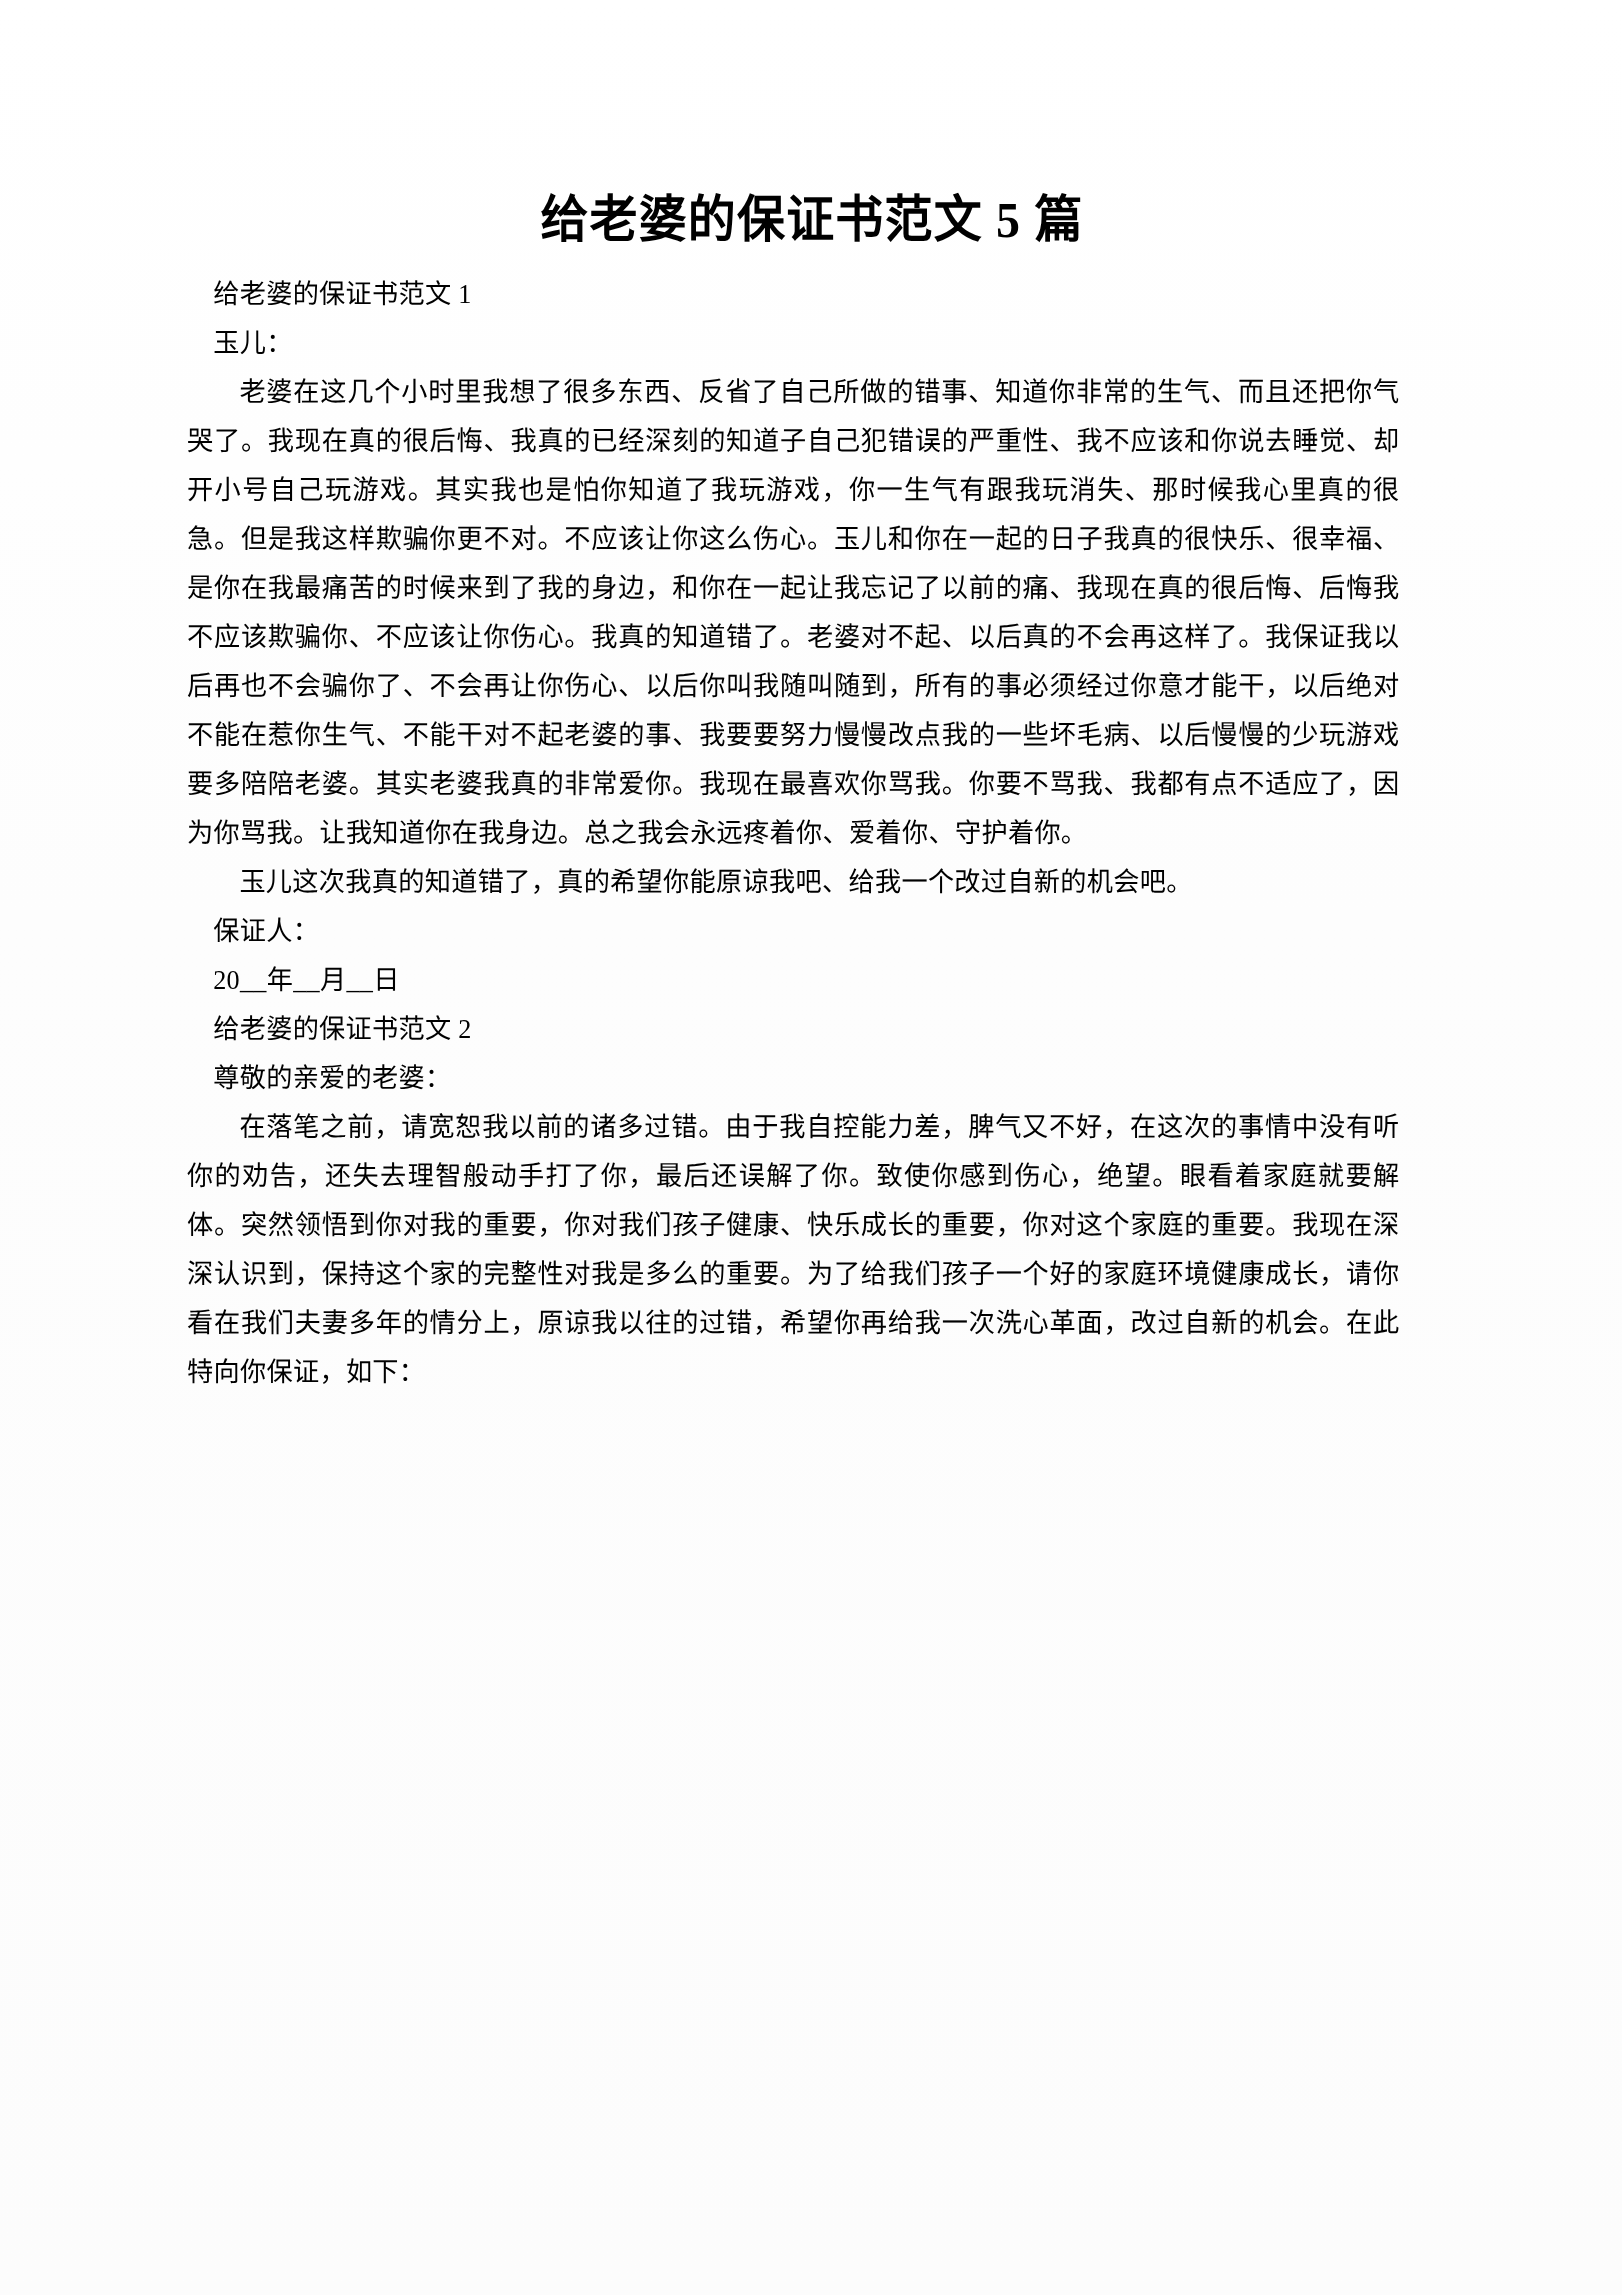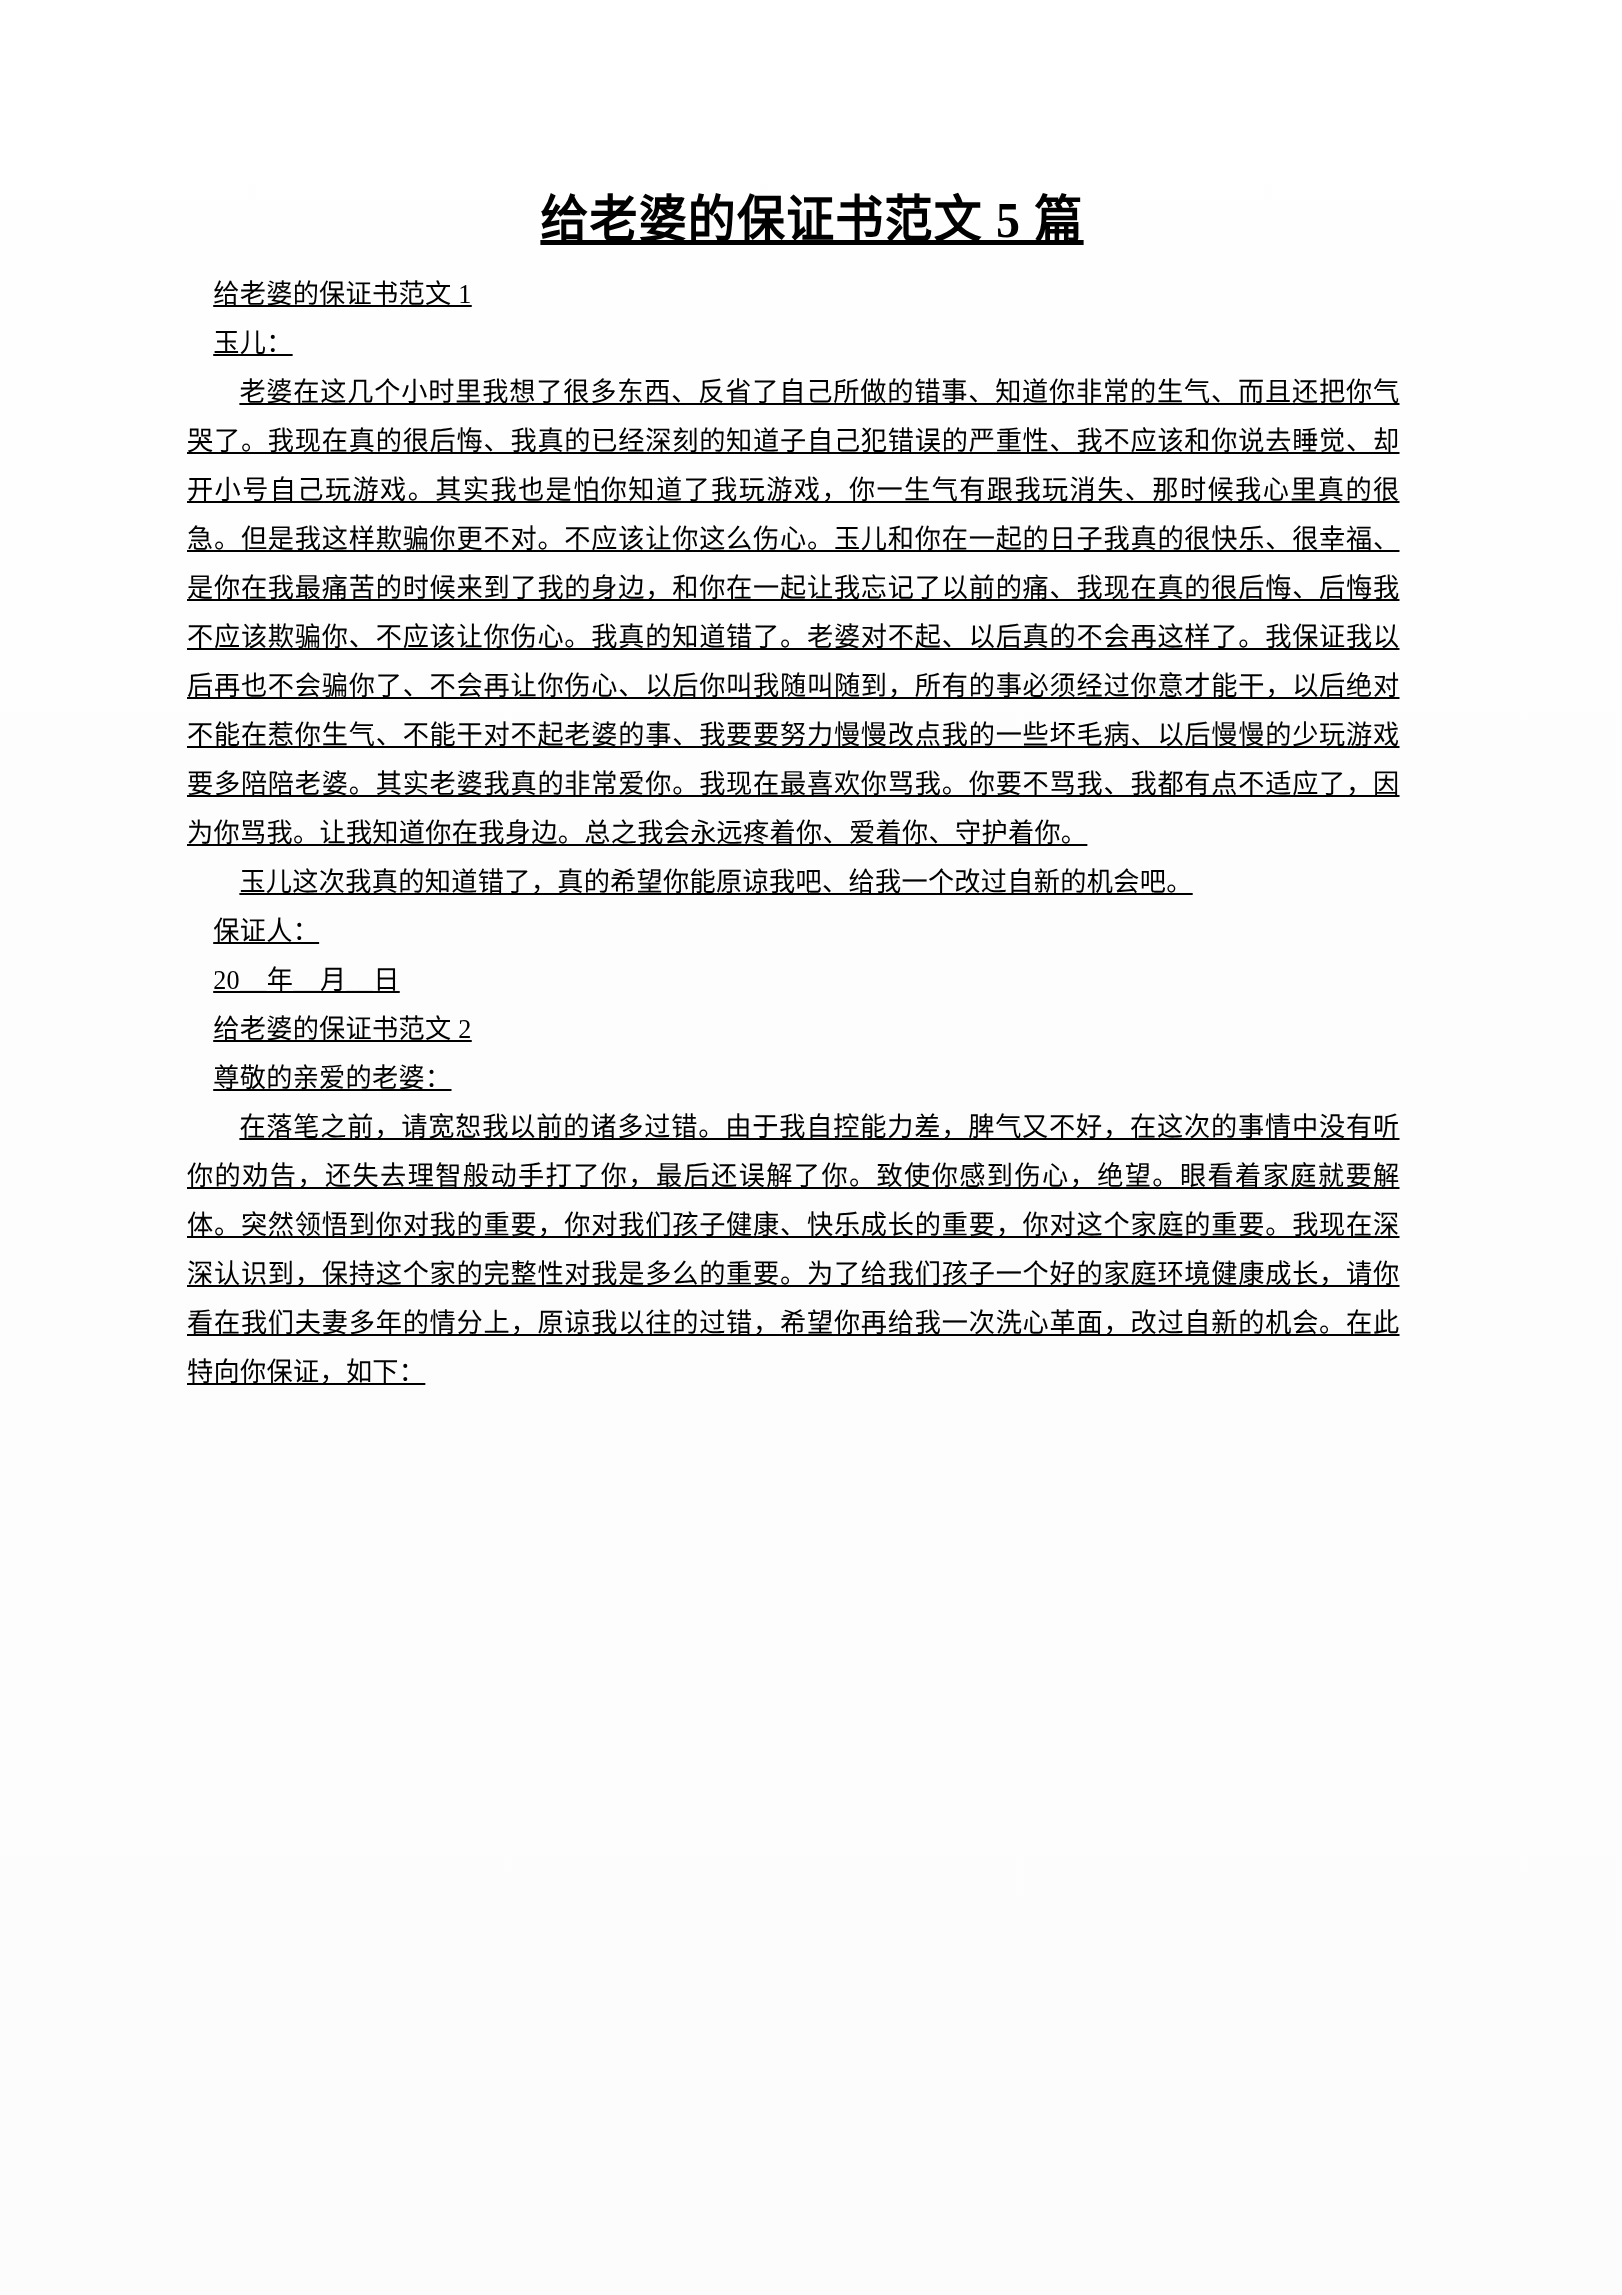--- a/index.html
+++ b/index.html
@@ -27,21 +27,20 @@
       linear-gradient(180deg, #ffffff 0%, #fdfdfd 40%, #fcfcfc 100%);
     pointer-events: none;
   }
 
   .content {
     position: absolute;
     left: 187px;
     top: 0;
     width: 1250px;
     box-sizing: border-box;
-    text-decoration: underline;
   }
 
   .doc-title {
     font-family: "Liberation Serif", "DejaVu Serif", serif;
     font-weight: bold;
     font-size: 51px;
     line-height: 1.05;
     color: #000000;
     text-align: center;
     letter-spacing: 1.3px;

